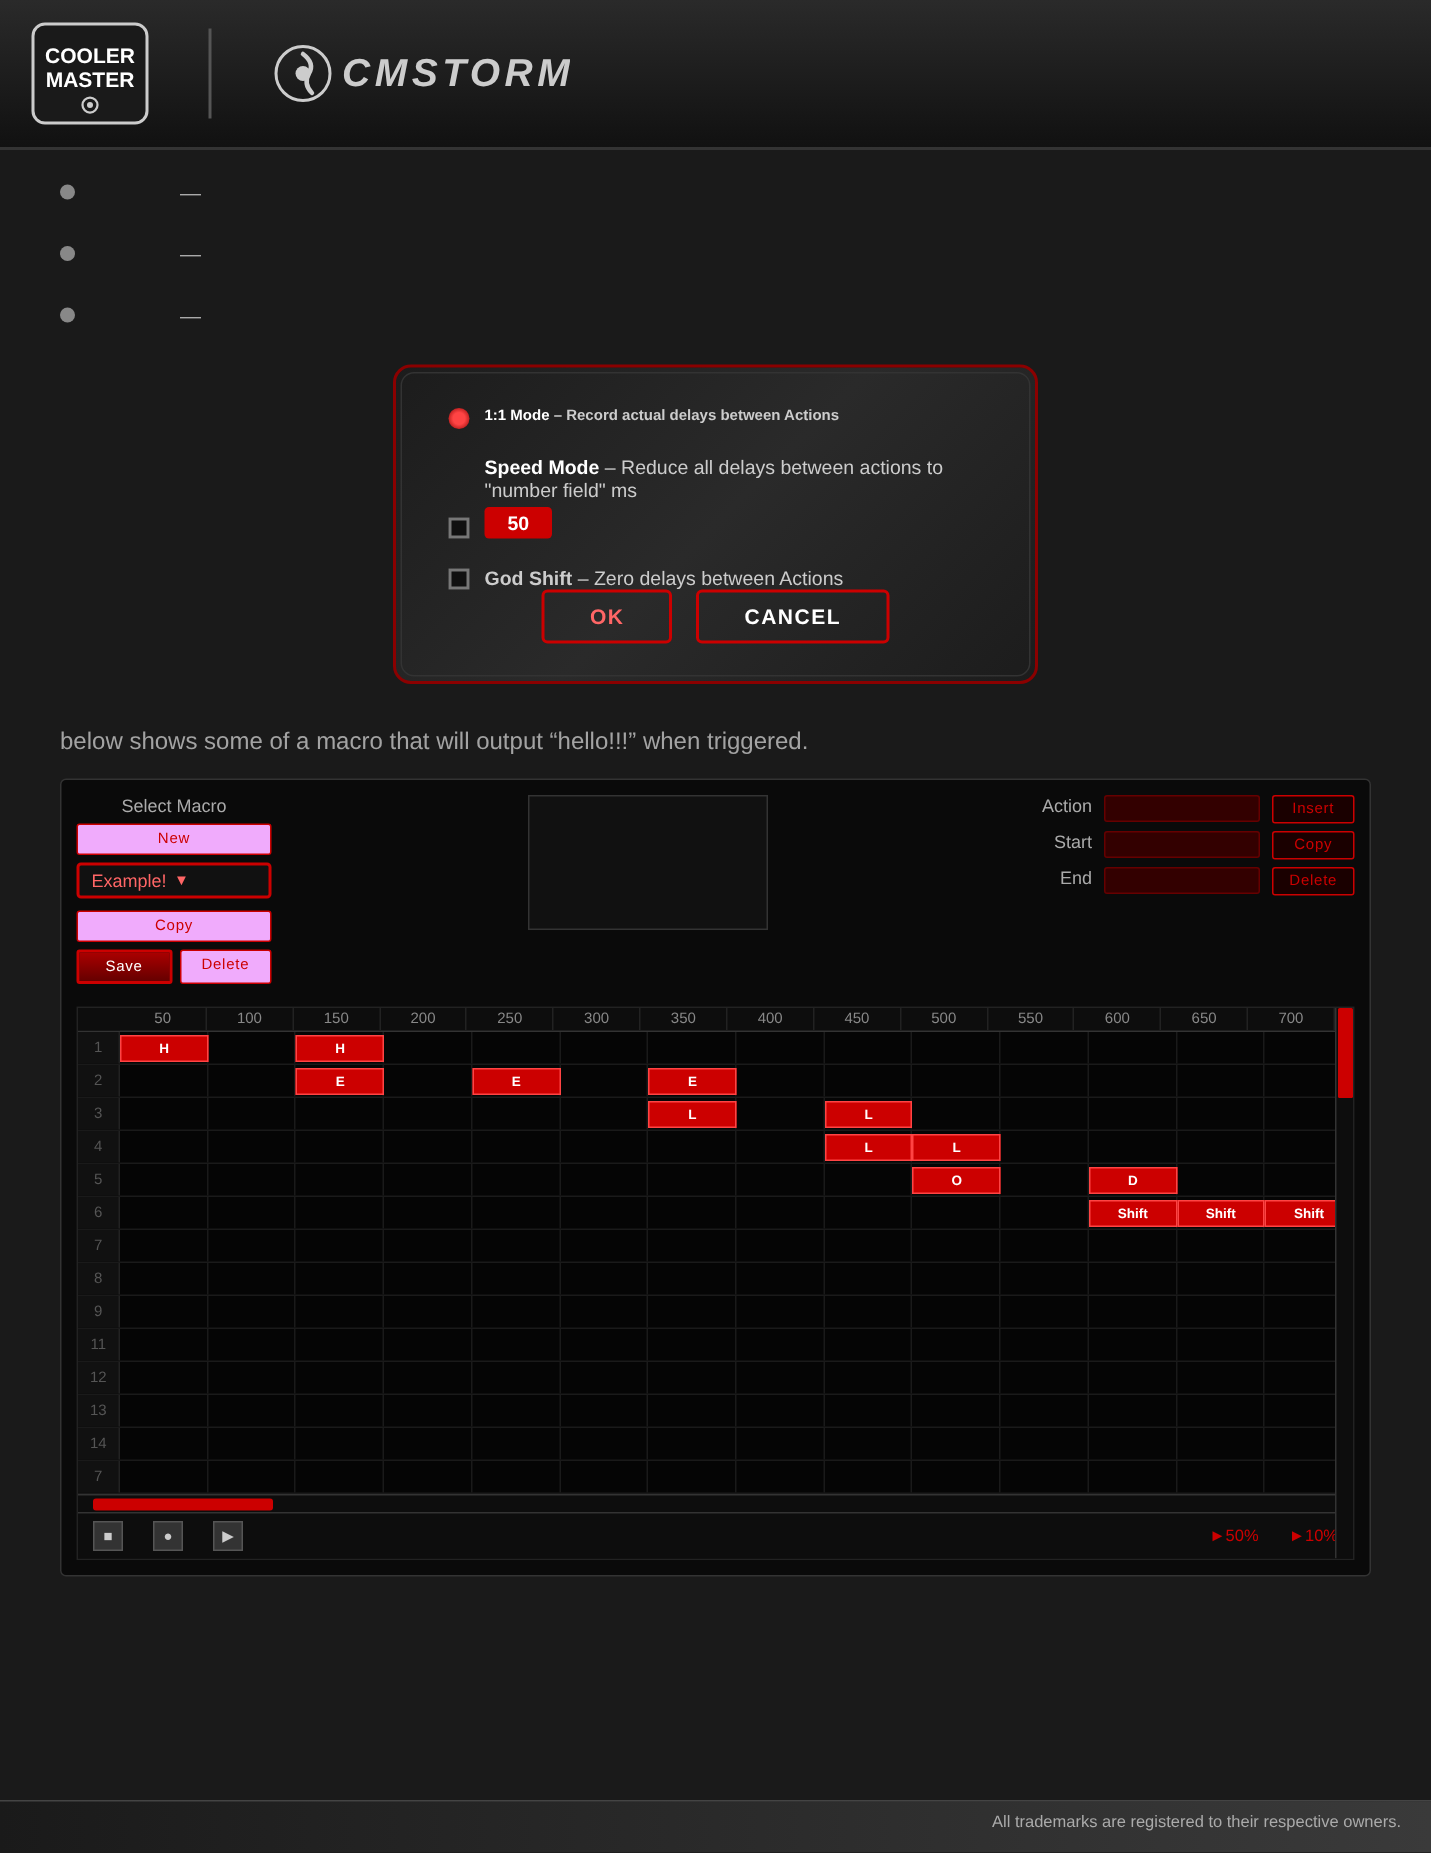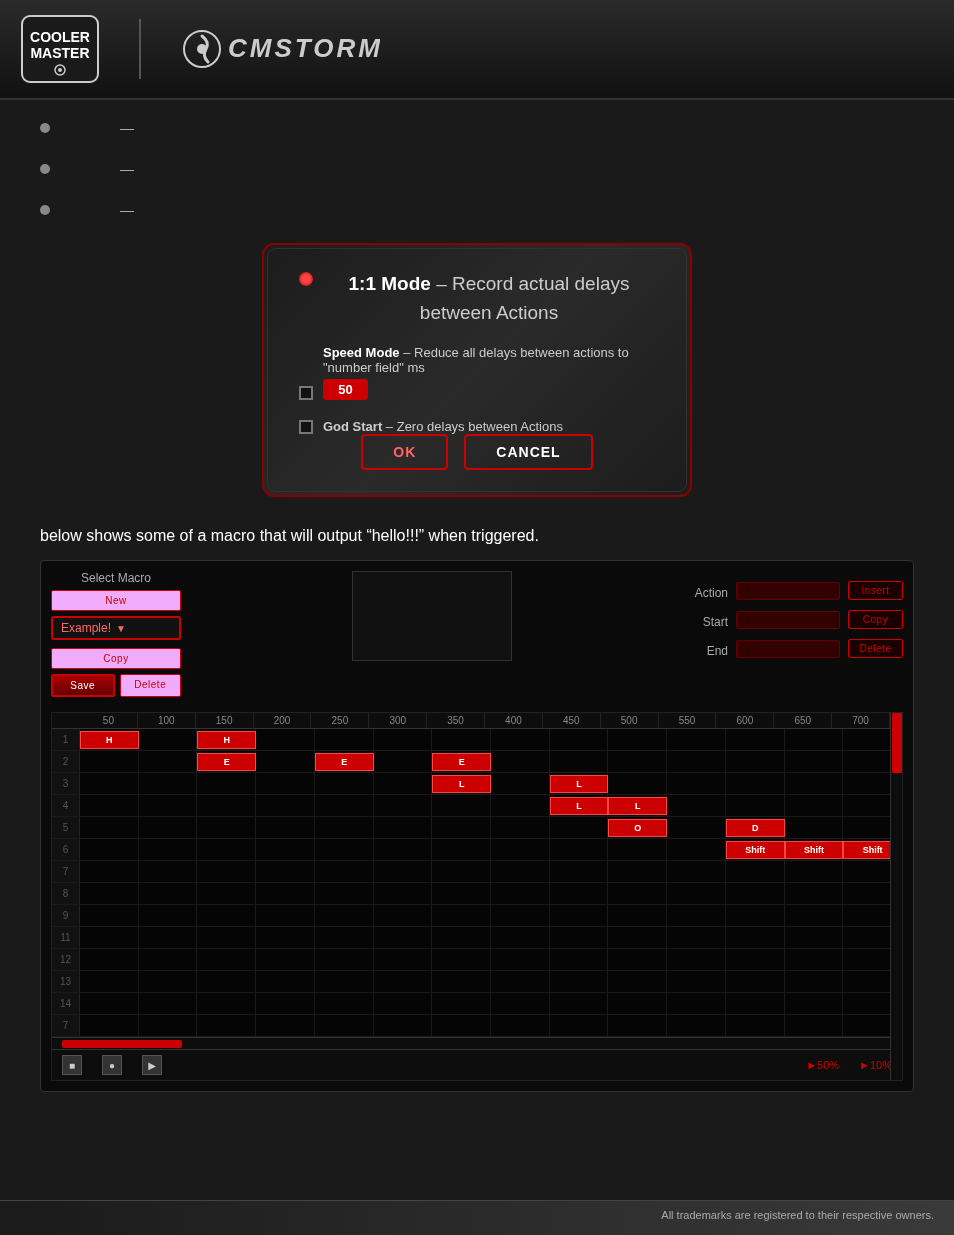--- a/index.html
+++ b/index.html
@@ -117,21 +117,21 @@
       cursor: pointer;
       text-transform: uppercase;
     }
     .dialog-btn.ok-btn {
       color: #ff6666;
     }
 
     
     .description-text {
       font-size: 16px;
-      color: #ffffff;
+      color: #a3a3a3;
       margin-bottom: 15px;
     }
 
     
     .macro-editor {
       background: #0a0a0a;
       border: 1px solid #333;
       border-radius: 4px;
       padding: 10px;
       margin-bottom: 20px;
@@ -207,24 +207,23 @@
       background: #111;
       border: 1px solid #333;
     }
 
     .macro-right {
       width: 220px;
       flex-shrink: 0;
     }
     .macro-field-row {
       display: flex;
-      align-items: flex-end;
+      align-items: flex-start;
       margin-bottom: 5px;
       gap: 8px;
-      margin-top: 10px;
     }
     .macro-field-label {
       color: #aaa;
       font-size: 12px;
       width: 45px;
       text-align: right;
     }
     .macro-field-input {
       flex: 1;
       height: 18px;
@@ -407,23 +406,24 @@
     .red-dot-icon {
       width: 14px;
       height: 14px;
       background: radial-gradient(circle, #ff4444 40%, #880000 100%);
       border-radius: 50%;
       flex-shrink: 0;
       margin-top: 2px;
     }
     .mode-text-block {
       text-align: center;
-      font-size: 19px;
+      font-size: 10px;
       color: #ccc;
       line-height: 1.5;
+      font-weight: bold;
     }
     .mode-text-block strong {
       color: #fff;
     }
 
     .speed-mode-block {
       display: flex;
       align-items: flex-end;
       margin-bottom: 18px;
       gap: 10px;
@@ -528,21 +528,21 @@
           </div>
           <div class="speed-num-row">
             <div class="speed-field">50</div>
           </div>
         </div>
       </div>
 
       <div class="god-mode-block">
         <div class="sq-checkbox"></div>
         <div style="font-size:13px;color:#ccc;">
-          <strong>God Start</strong>
+          <strong>God Shift</strong>
           <span>– Zero delays between Actions</span>
         </div>
       </div>
 
       <div class="dialog-buttons">
         <button class="dialog-btn ok-btn">OK</button>
         <button class="dialog-btn">Cancel</button>
       </div>
 
     </div>

